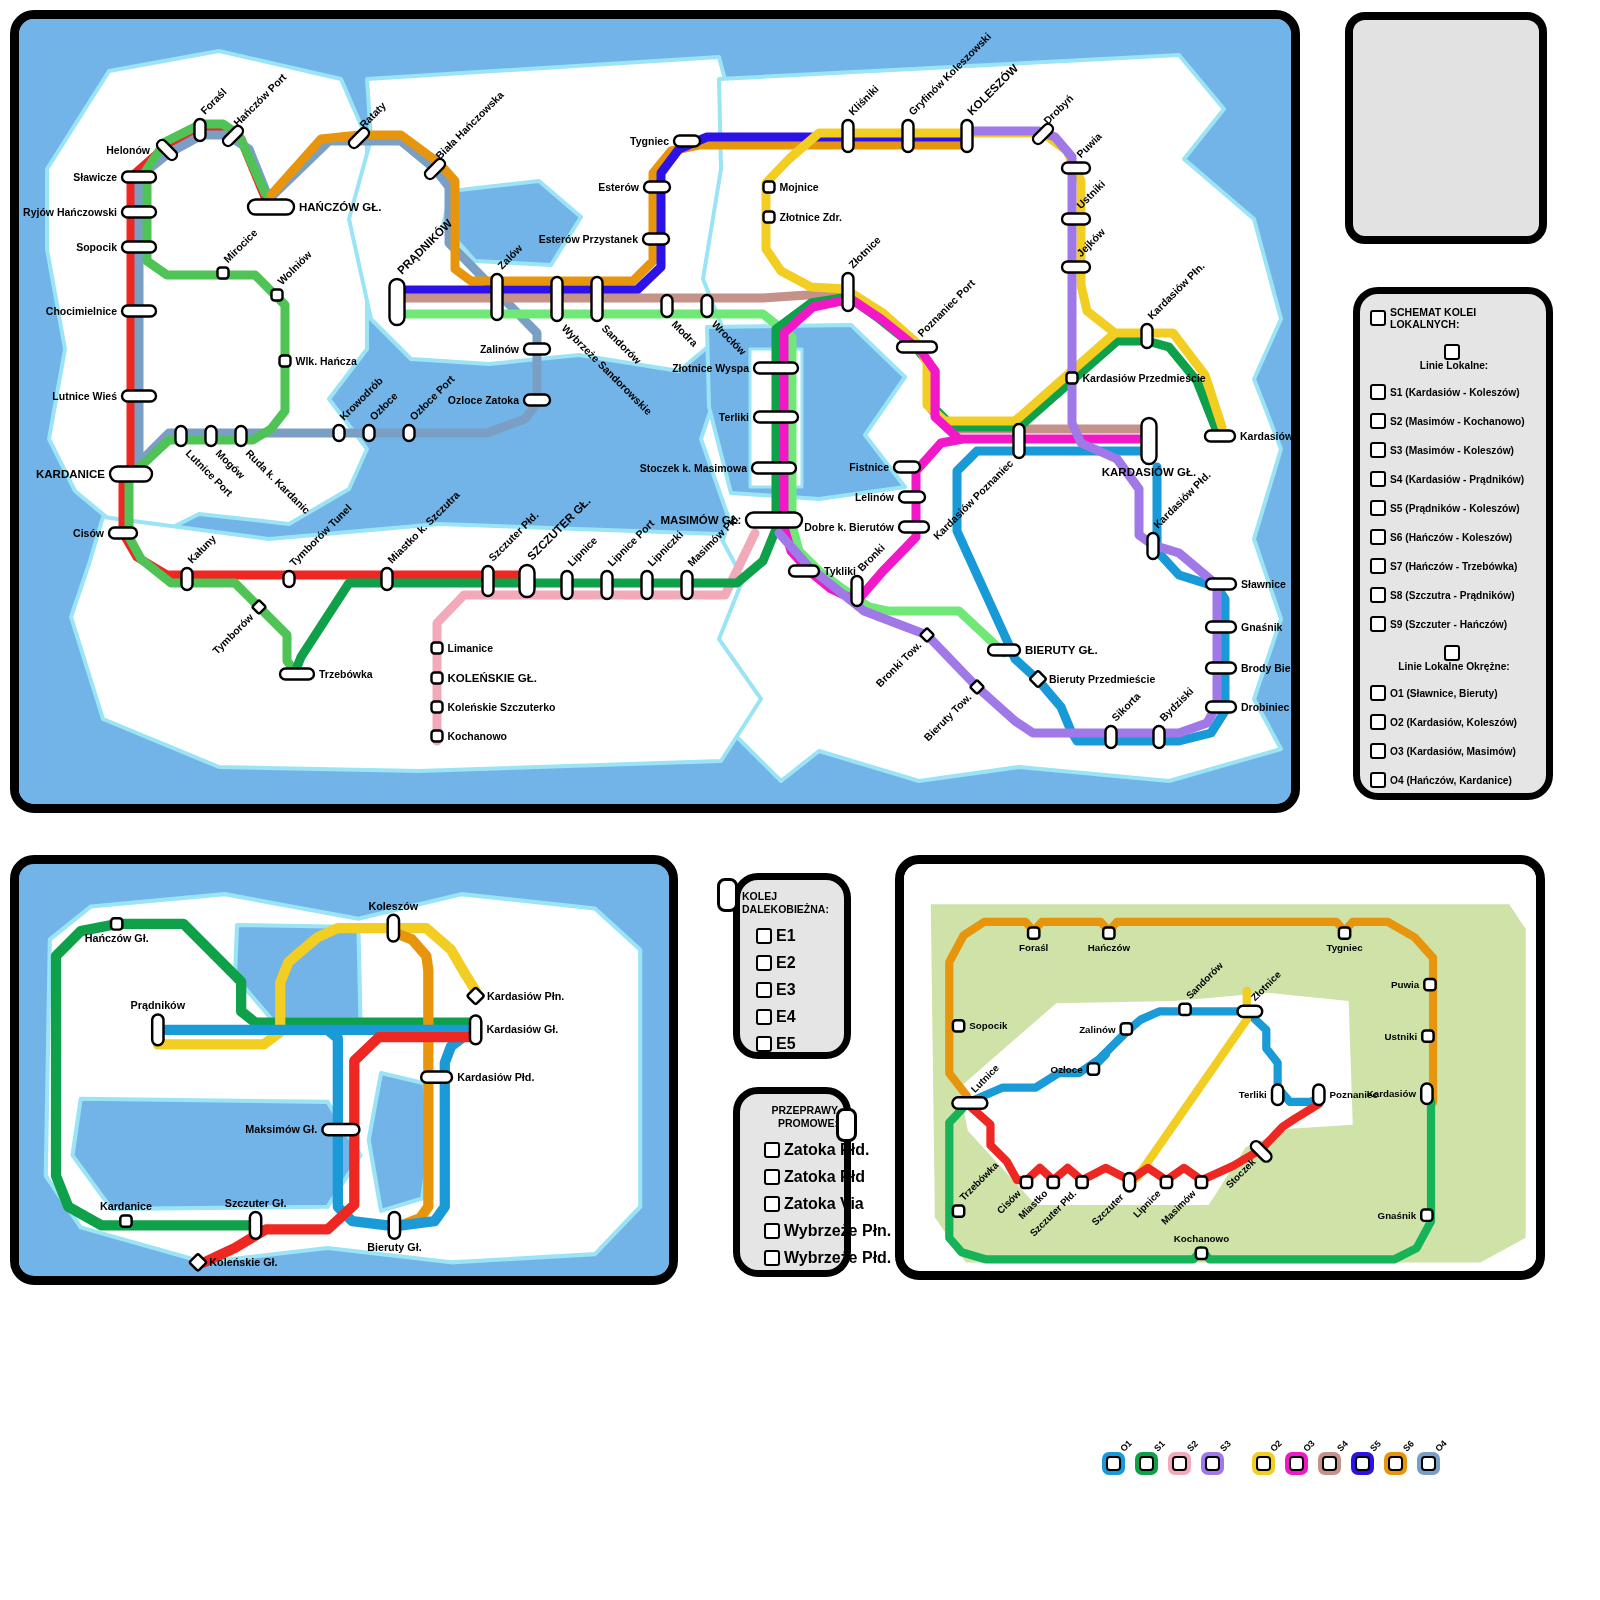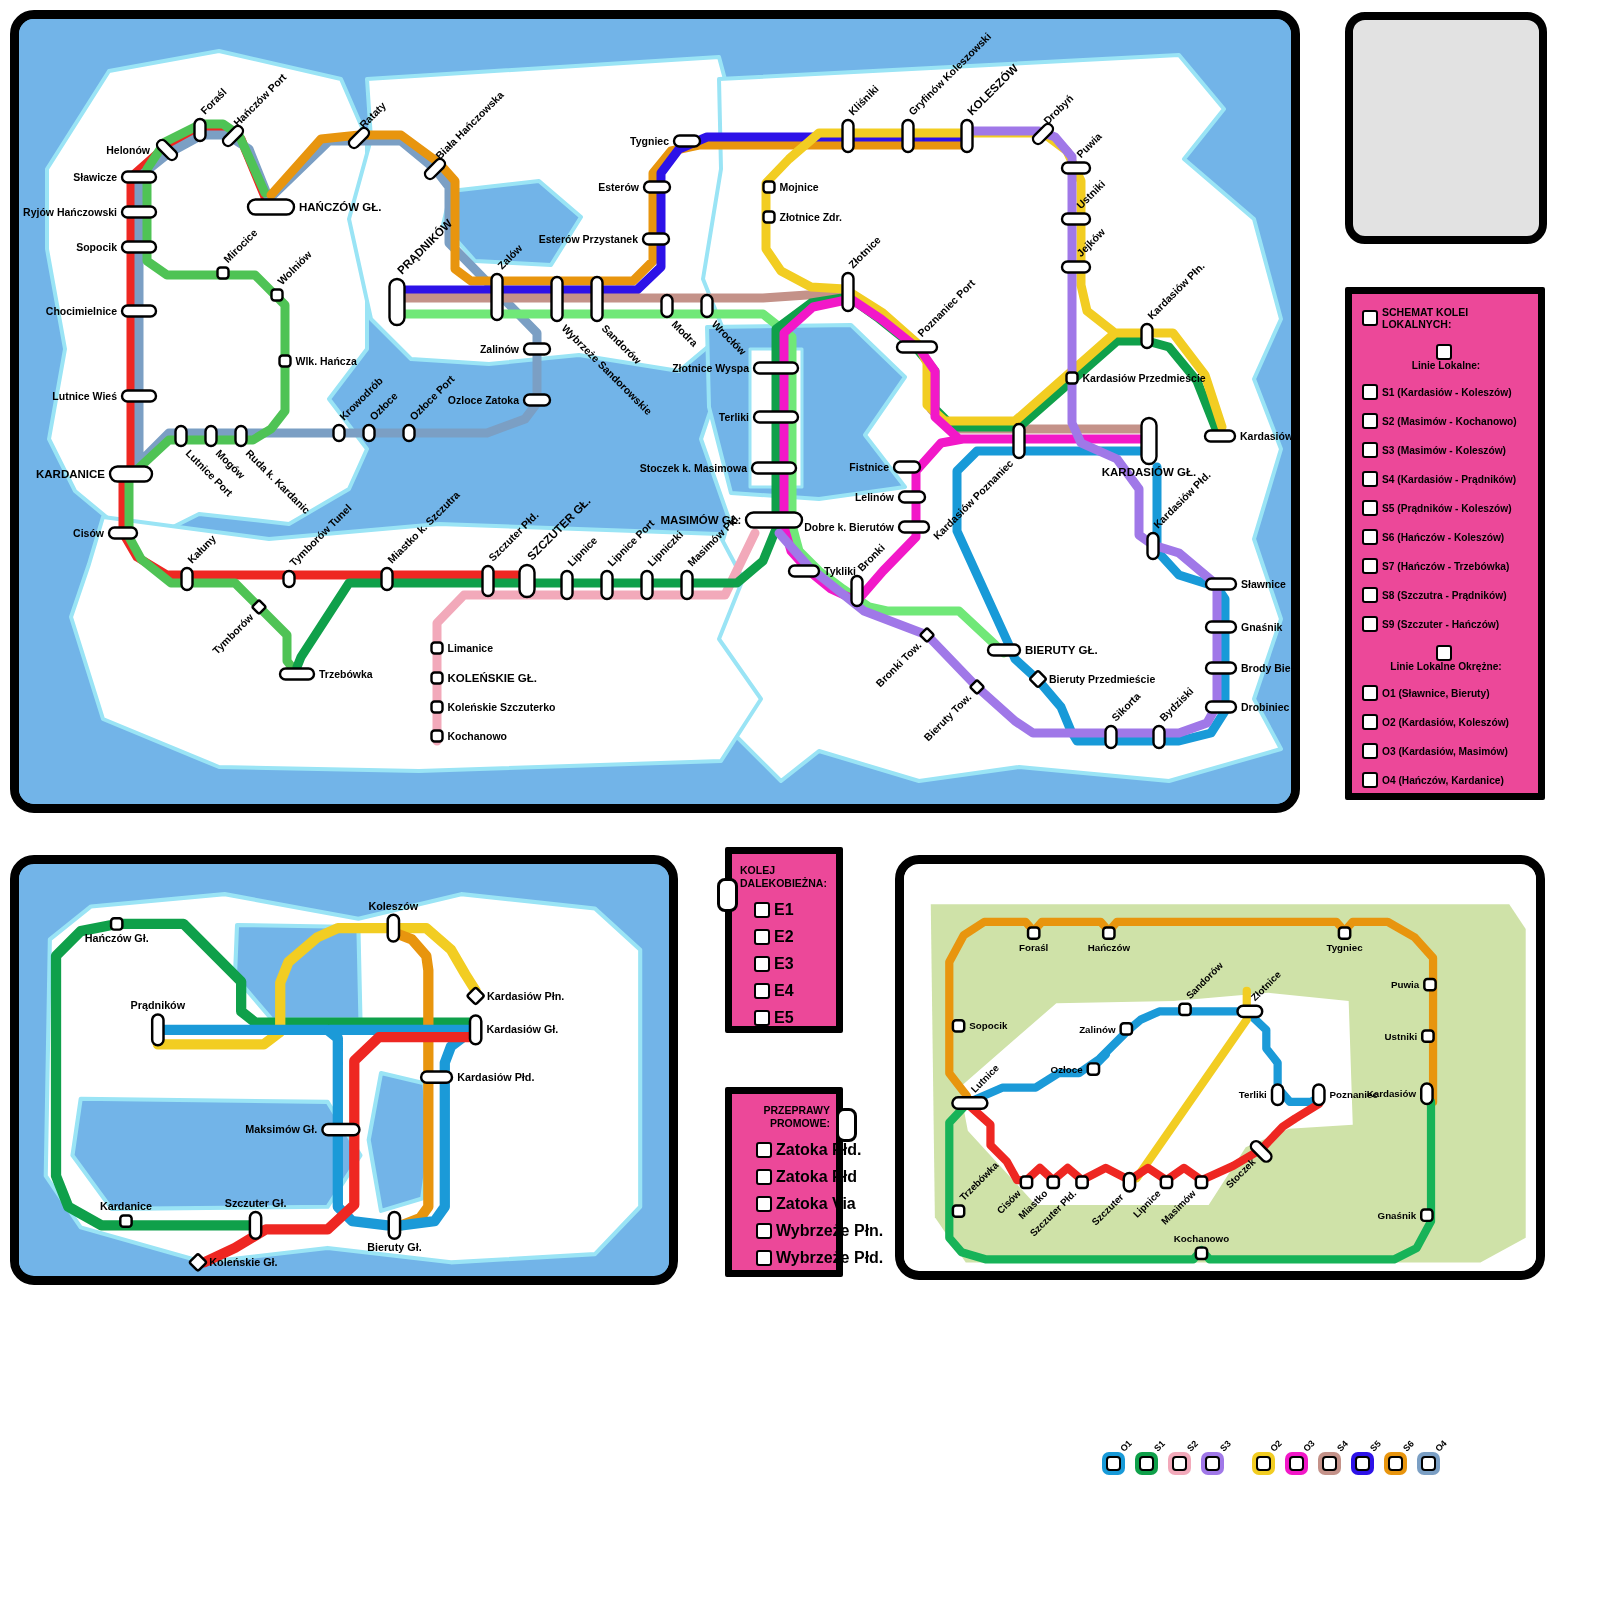--- a/index.html
+++ b/index.html
@@ -3,23 +3,23 @@
 <meta charset="utf-8">
 <style>
   html,body{margin:0;padding:0;background:#fff;font-family:"Liberation Sans",sans-serif;}
   #stage{position:relative;width:1600px;height:1600px;background:#fff;overflow:hidden;}
   .mapPanel{position:absolute;border:9px solid #000;border-radius:24px;overflow:hidden;background:#72b4e8;}
   .mapPanel svg{display:block;width:100%;height:100%;}
   #mainPanel{left:10px;top:10px;width:1272px;height:785px;}
   #regionalPanel{left:10px;top:855px;width:650px;height:412px;}
   #overviewPanel{left:895px;top:855px;width:632px;height:407px;background:#fff;}
   #emptyPanel{position:absolute;left:1345px;top:12px;width:186px;height:216px;background:#e2e2e2;border:8px solid #000;border-radius:20px;}
-  .grayPanel{position:absolute;background:#ec4899;border:7px solid #000;border-radius:2px;box-sizing:border-box;}
+  .grayPanel{position:absolute;background:#e5e5e5;border:7px solid #000;border-radius:25px;box-sizing:border-box;margin-left:8px;}
   #legendPanel{left:1345px;top:287px;width:200px;height:513px;padding:12px 8px 8px 10px;}
-  #ePanel{left:725px;top:847px;width:118px;height:186px;padding:10px 6px 6px 8px;}
+  #ePanel{left:725px;top:873px;width:118px;height:186px;padding:10px 6px 6px 2px;}
   #ferryPanel{left:725px;top:1087px;width:118px;height:190px;padding:10px 6px 6px 10px;}
   .lgTitle{font-size:10.5px;font-weight:bold;display:flex;align-items:center;margin-bottom:14px;}
   .lgRow{font-size:10.2px;font-weight:bold;display:flex;align-items:center;margin-bottom:13px;white-space:nowrap;}
   .lgHead{margin-top:4px;flex-direction:column;}
   .chk{flex:0 0 auto;width:12px;height:12px;background:#fff;border:2.5px solid #000;border-radius:3px;margin-right:4px;}
   .eTitle{font-size:10.5px;font-weight:bold;line-height:1.2;margin-bottom:12px;}
   .eTitle.right{text-align:right;}
   .eRow{font-size:16px;font-weight:bold;display:flex;align-items:center;margin-bottom:9px;margin-left:14px;white-space:nowrap;}
   .tab{position:absolute;width:15px;height:28px;background:#fff;border:3px solid #000;border-radius:8px;}
   #ePanelTab{left:717px;top:878px;}

